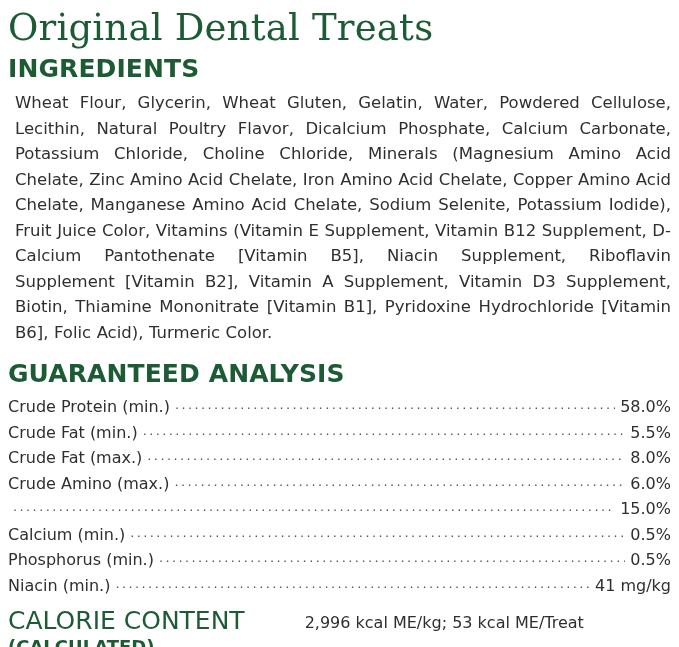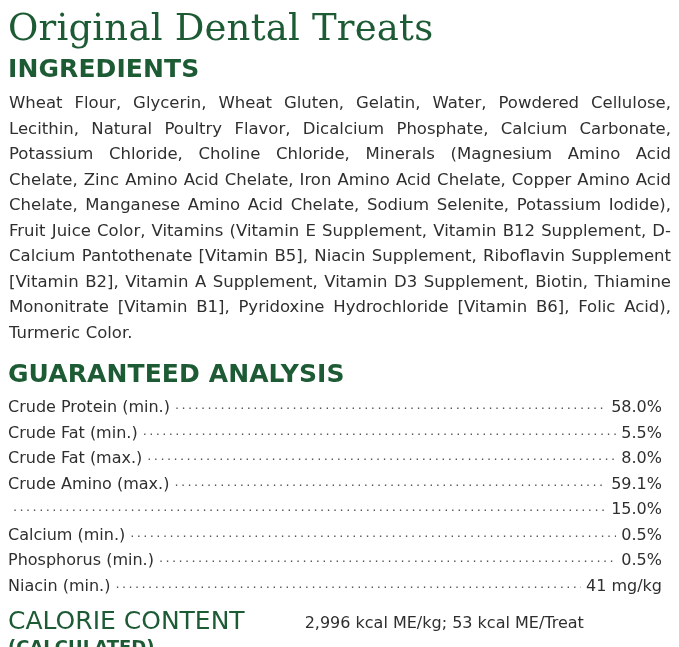--- a/index.html
+++ b/index.html
@@ -36,28 +36,28 @@
     color: #1d5b35;
     letter-spacing: 0.1px;
     margin: 0 0 6px 0;
     line-height: 30px;
   }
   .ingredients-body {
     font-size: 16.5px;
     line-height: 25.5px;
     text-align: justify;
     color: #2f2f2f;
-    margin: 0 0 14px 1px;
+    margin: 0 0 14px 7px;
     word-spacing: 0.2px;
   }
   .ga-heading {
     margin-top: 0;
   }
   .ga-list {
-    margin: 0 9px 8px 0;
+    margin: 0 0 8px 0;
     padding: 0;
     list-style: none;
   }
   .ga-row {
     display: flex;
     align-items: baseline;
     font-size: 16px;
     line-height: 24.5px;
     color: #2f2f2f;
     white-space: nowrap;
@@ -138,21 +138,21 @@
 
     <div class="ga-row">
       <span class="ga-label">Crude Fat (max.)</span>
       <span class="ga-dots">..........................................................................................................................</span>
       <span class="ga-value">8.0%</span>
     </div>
 
     <div class="ga-row">
       <span class="ga-label">Crude Amino (max.)</span>
       <span class="ga-dots">..........................................................................................................................</span>
-      <span class="ga-value">59.1%</span>
+      <span class="ga-value">6.0%</span>
     </div>
 
     <div class="ga-row">
       <span class="ga-dots">..........................................................................................................................</span>
       <span class="ga-value">15.0%</span>
     </div>
 
     <div class="ga-row">
       <span class="ga-label">Calcium (min.)</span>
       <span class="ga-dots">..........................................................................................................................</span>

